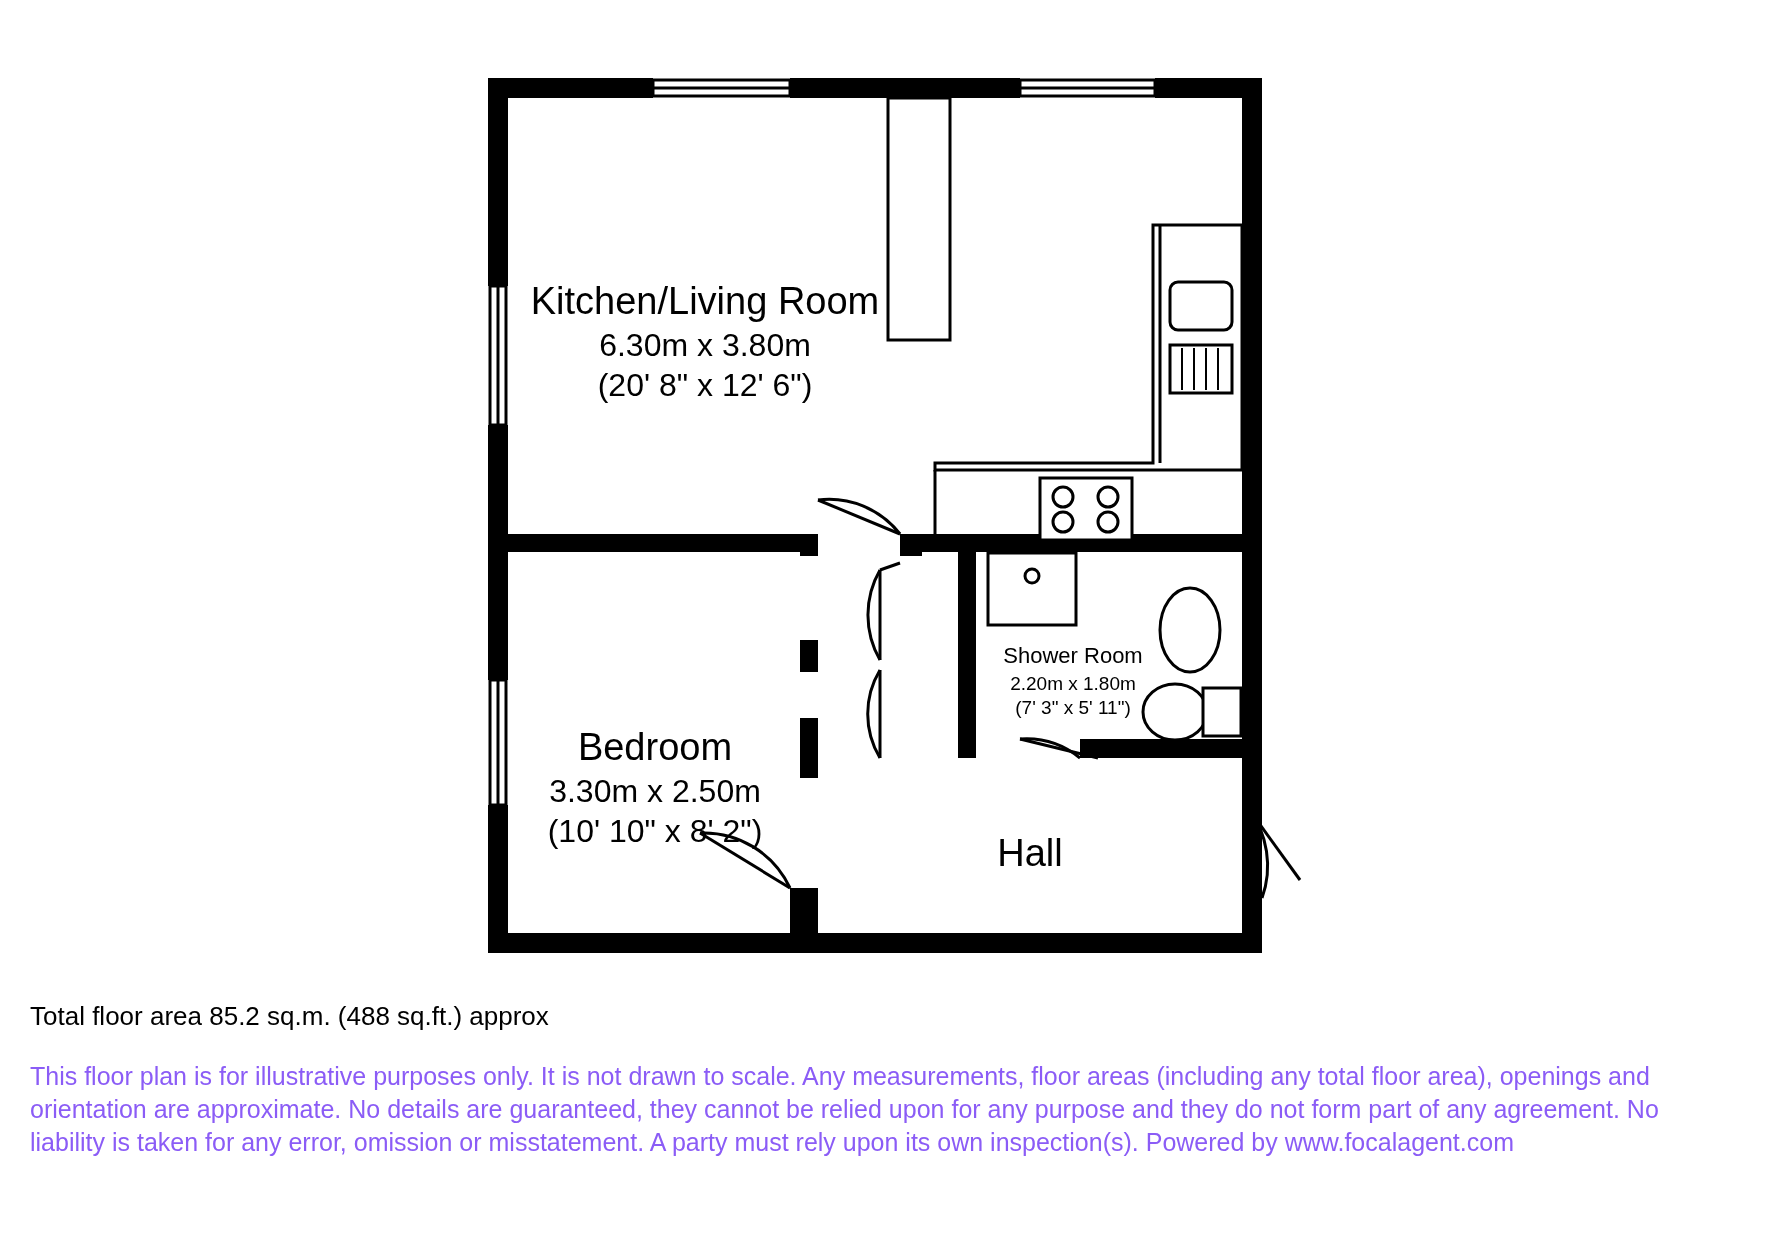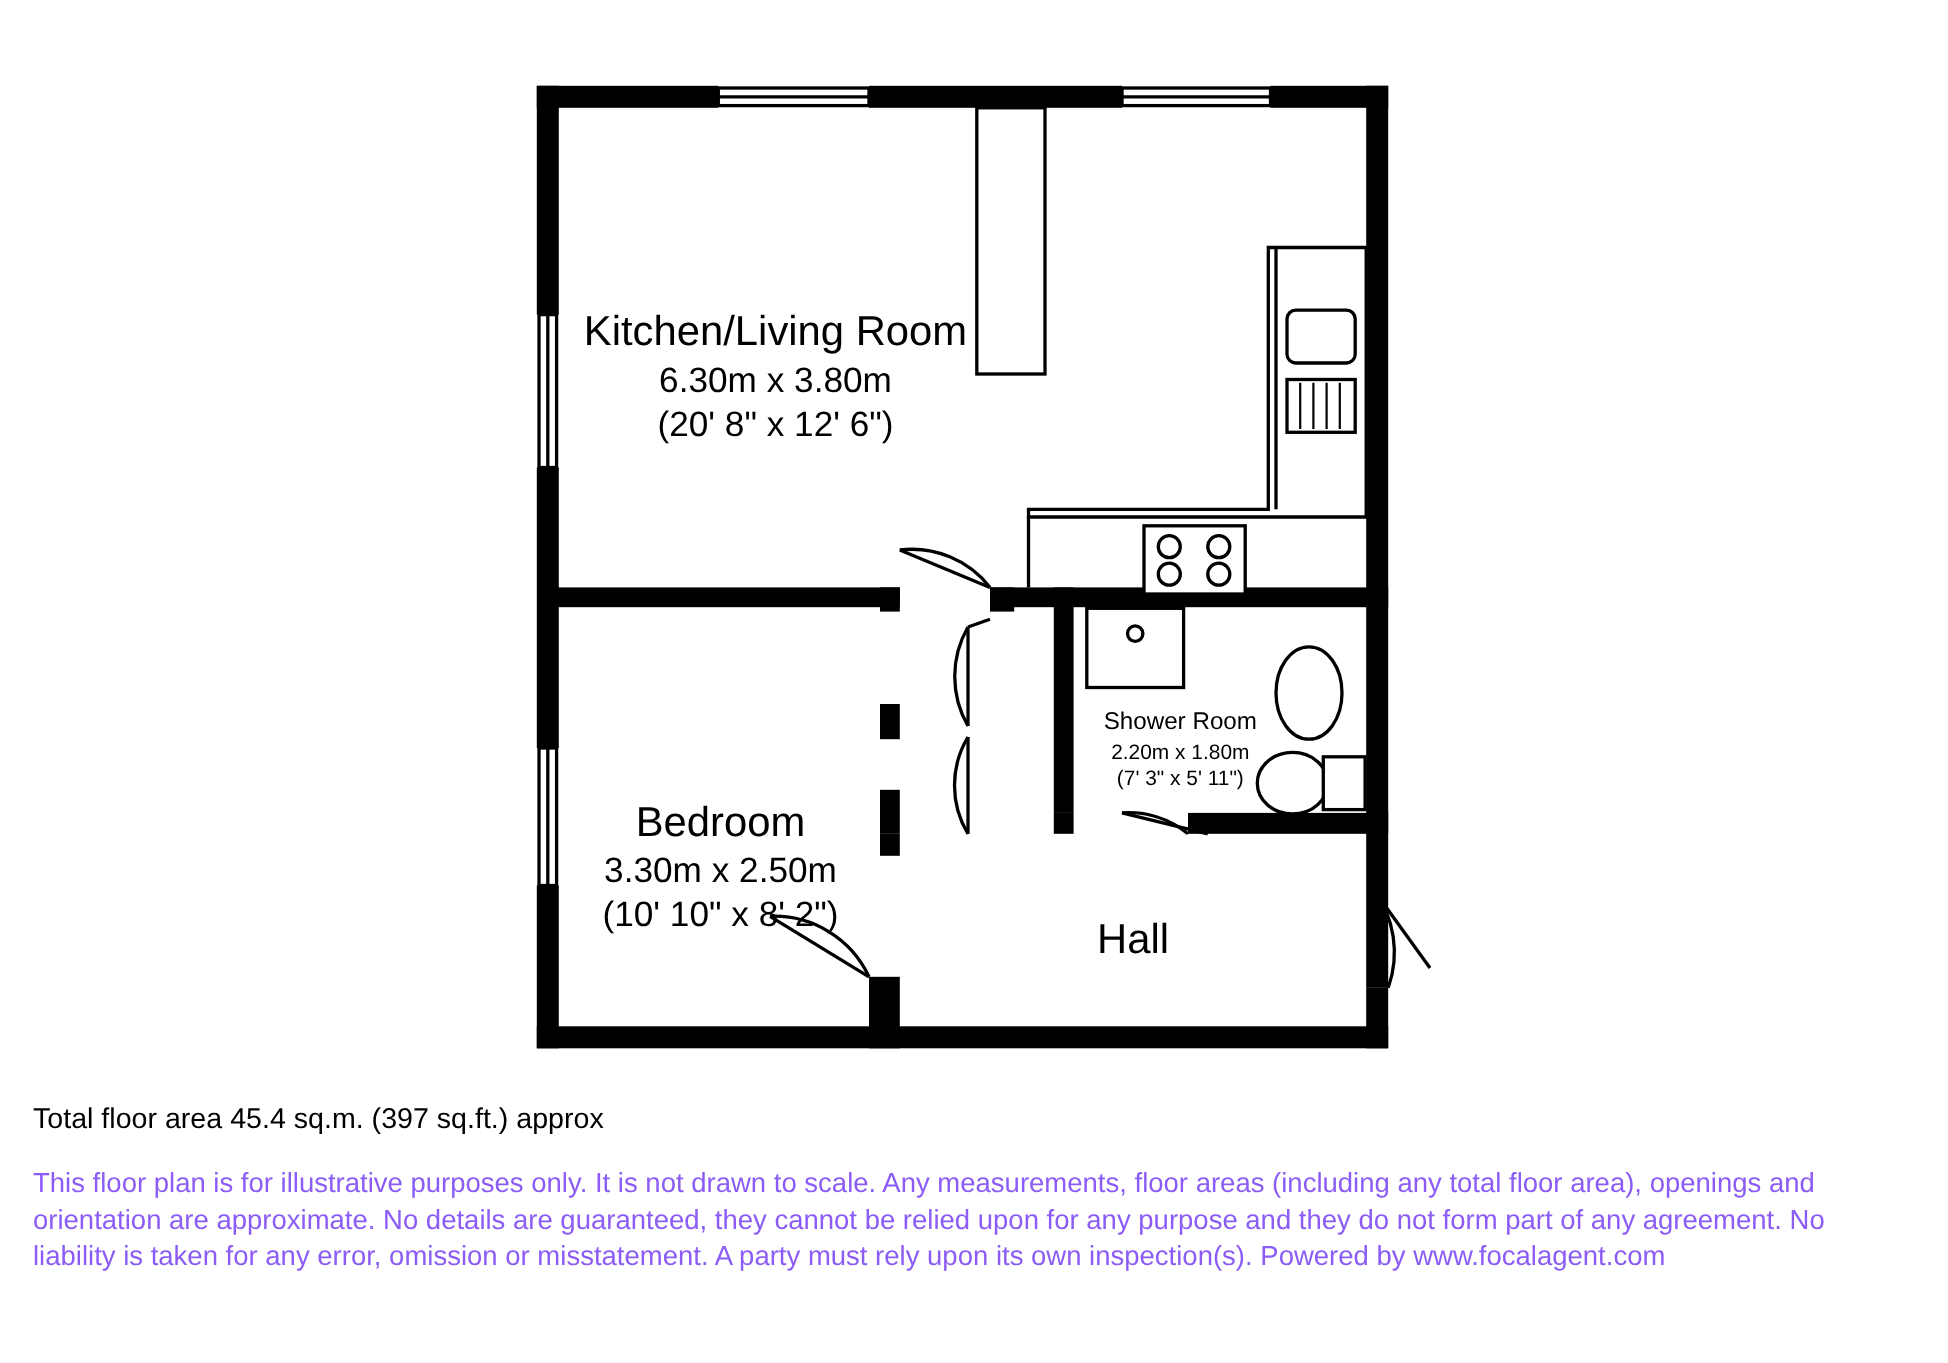--- a/index.html
+++ b/index.html
@@ -208,15 +208,15 @@
     </g>
 
     <g>
       <text class="room-label-name" x="1030" y="866" text-anchor="middle" font-size="38">Hall</text>
     </g>
 
   </svg>
 </div>
 
 <div id="footer">
-  <p id="total-area">Total floor area 45.4 sq.m. (397 sq.ft.) approx</p>
+  <p id="total-area">Total floor area 85.2 sq.m. (488 sq.ft.) approx</p>
   <p id="disclaimer">This floor plan is for illustrative purposes only. It is not drawn to scale. Any measurements, floor areas (including any total floor area), openings and orientation are approximate. No details are guaranteed, they cannot be relied upon for any purpose and they do not form part of any agreement. No liability is taken for any error, omission or misstatement. A party must rely upon its own inspection(s). Powered by www.focalagent.com</p>
 </div>
 
 </body></html>

